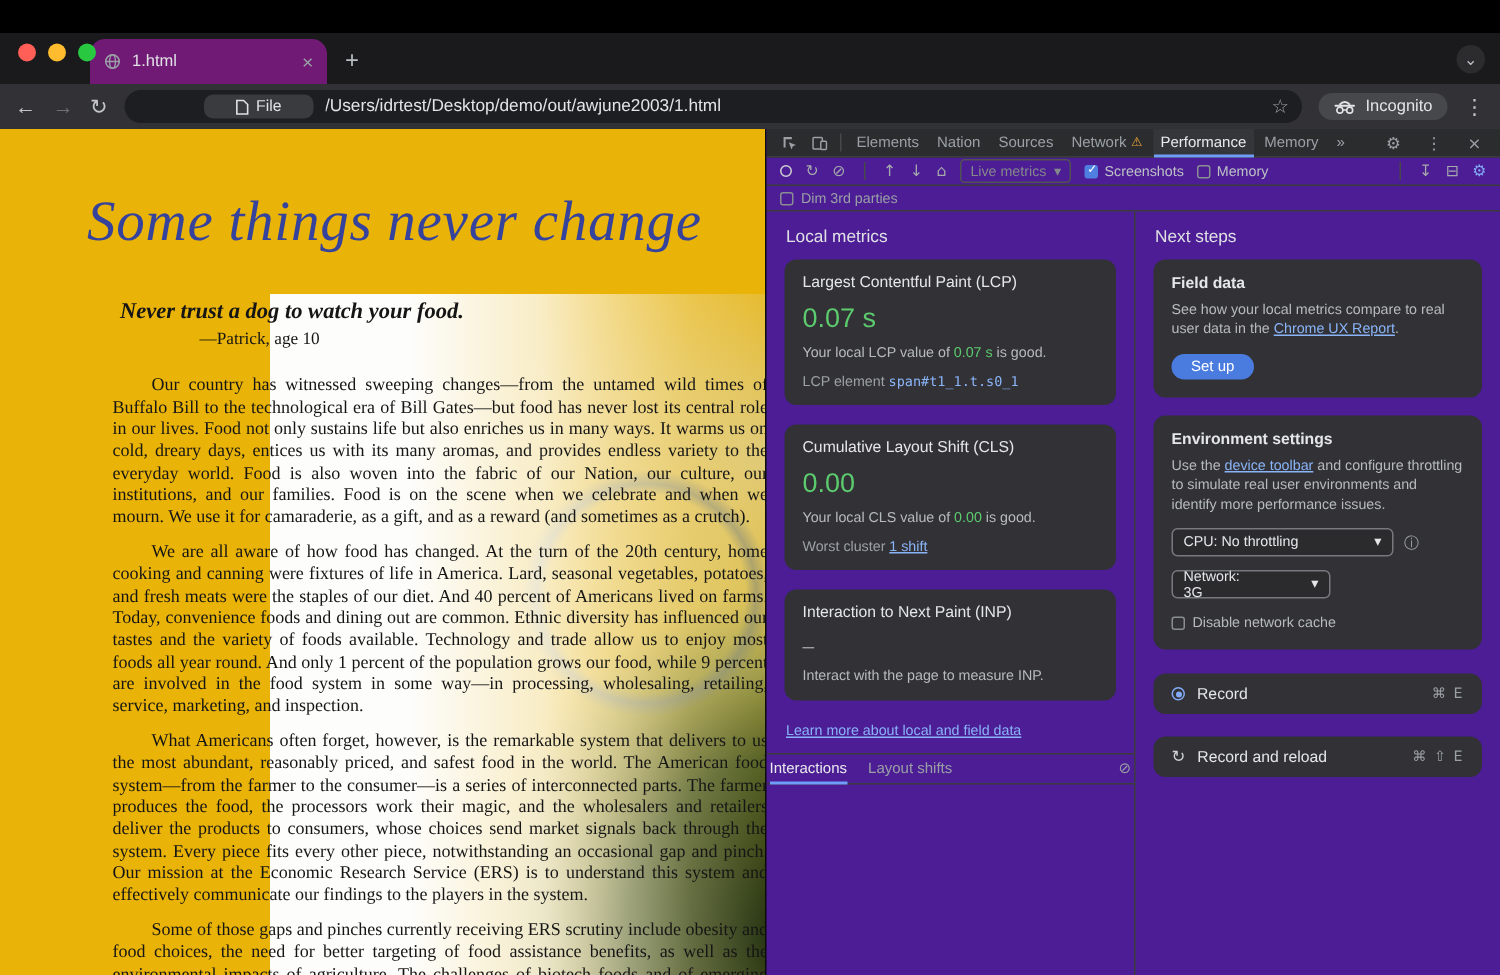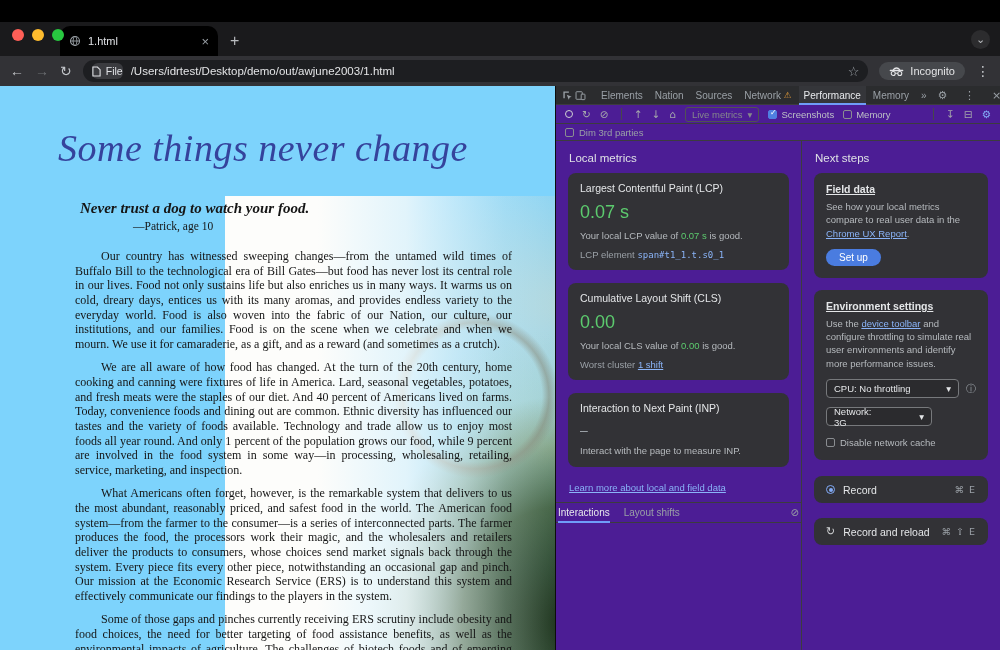--- a/index.html
+++ b/index.html
@@ -7,45 +7,45 @@
   body { background:#000; font-family:"Liberation Sans","DejaVu Sans",sans-serif; }
 
   .browser { width:1000px; height:650px; display:flex; flex-direction:column; }
 
   
   .titlebar { height:22px; background:#000; }
   .tabstrip { height:34px; background:#1a1a1c; display:flex; align-items:flex-end; position:relative; }
   .traffic { position:absolute; left:12px; top:7px; display:flex; gap:8px; }
   .tl { width:12px; height:12px; border-radius:50%; }
   .tl.red{background:#ff5f57}.tl.yellow{background:#febc2e}.tl.green{background:#28c840}
-  .tab { margin-left:60px; width:158px; height:30px; background:#000000; border-radius:10px 10px 0 0;
+  .tab { margin-left:60px; width:158px; height:30px; background:#701a75; border-radius:10px 10px 0 0;
          display:flex; align-items:center; padding:0 9px; gap:7px; }
   .tab-title { font-size:11px; color:#dfe1e5; flex:1; white-space:nowrap; overflow:hidden; }
   .tab-close { color:#9aa0a6; font-size:13px; line-height:1; }
   .newtab { color:#b9bcbf; font-size:16px; margin:0 0 7px 12px; line-height:1; }
   .tabsearch { margin-left:auto; margin-right:10px; margin-bottom:7px; width:19px; height:19px; border-radius:50%;
                background:#2c2c2e; color:#b9bcbf; font-size:11px; display:flex; align-items:center; justify-content:center; }
 
   .toolbar { height:30px; background:#323236; display:flex; align-items:center; padding:0 10px; gap:11px; }
   .nav-icon { color:#c2c5c9; font-size:14px; line-height:1; }
   .nav-icon.dim { color:#6c6f73; }
   .omnibox { flex:1; height:22px; background:#1d1e21; border-radius:11px; display:flex; align-items:center; padding:0 9px; gap:8px; }
-  .file-chip { display:flex; align-items:flex-end; gap:5px; background:#3a3b3f; border-radius:6px; padding:2px 0;
-               font-size:10.5px; color:#dfe1e5; white-space:nowrap; }
+  .file-chip { display:flex; align-items:flex-end; gap:5px; background:#3a3b3f; border-radius:6px; padding:2px 21px;
+               font-size:10.5px; color:#dfe1e5; white-space:nowrap;margin-left:44px; }
   .url { font-size:11.5px; color:#e3e4e6; flex:1; white-space:nowrap; overflow:hidden; }
   .star { color:#9aa0a6; font-size:13px; }
   .incog { display:flex; align-items:center; gap:6px; background:#46484c; border-radius:12px; padding:3px 10px;
            font-size:11px; color:#e3e4e6; white-space:nowrap; }
   .menu-dots { color:#c2c5c9; font-size:14px; }
 
   
   .main { flex:1; display:flex; overflow:hidden; }
 
   
-  .page { width:555px; background:#7dd3fc; position:relative; overflow:hidden; }
+  .page { width:510px; background:#eab308; position:relative; overflow:hidden; }
   .photo { position:absolute; top:110px; right:0; width:330px; bottom:0;
     background:
       radial-gradient(circle 118px at 76% 44%, rgba(0,0,0,0) 56%, rgba(128,132,116,0.55) 62%, rgba(255,255,255,0) 70%),
       radial-gradient(ellipse 250px 290px at 102% 94%, rgba(28,46,20,0.95) 0%, rgba(52,76,34,0.8) 40%, rgba(96,116,62,0.4) 62%, rgba(255,255,255,0) 78%),
       radial-gradient(ellipse 210px 170px at 98% 56%, rgba(198,202,150,0.5) 0%, rgba(255,255,255,0) 70%),
       radial-gradient(ellipse 250px 230px at 102% 24%, rgba(216,219,200,0.6) 0%, rgba(255,255,255,0) 72%); }
   .photo-fade { position:absolute; inset:0;
     background:linear-gradient(90deg,#fdfdfb 0%,#fdfdfb 28%,rgba(253,253,251,0.78) 55%,rgba(253,253,251,0.18) 85%,rgba(253,253,251,0) 100%); }
   .page-content { position:relative; z-index:2; font-family:"Liberation Serif","DejaVu Serif",serif; color:#151515; }
   .art-title { margin:40px 0 0 58px; font-size:38px; font-style:italic; color:#35439c; letter-spacing:0.5px; }
@@ -100,21 +100,21 @@
   .node-link { font-family:"DejaVu Sans Mono",monospace; color:#8ab4f8; font-size:9px; }
   .link { color:#8ab4f8; text-decoration:underline; cursor:pointer; }
   .learn { margin:2px 13px 9px; font-size:9.5px; flex:none; }
   .int-tabs { border-top:1px solid #3c3c3e; border-bottom:1px solid #3c3c3e; height:21px; display:flex;
               align-items:center; padding:0 2px; gap:14px; font-size:10px; flex:none; }
   .int-tab { color:#9aa0a6; height:21px; display:flex; align-items:center; }
   .int-tab.sel { color:#e8eaed; box-shadow:inset 0 -2px 0 #6f9df8; }
   .int-clear { margin-left:auto; font-size:10px; color:#9aa0a6; font-family:"DejaVu Sans",sans-serif; }
 
   .scard { margin:0 12px 12px; background:#323236; border-radius:8px; padding:10px 12px 12px; flex:none; }
-  .scard-t { font-size:10.5px; color:#e4e6e8; font-weight:bold; margin-bottom:5px;text-decoration:underline; }
+  .scard-t { font-size:10.5px; color:#e4e6e8; font-weight:bold; margin-bottom:5px; }
   .scard-body { font-size:9.5px; color:#b6babe; line-height:1.4; }
   .setup-btn { margin-top:9px; display:inline-block; background:#4a7ce0; color:#fff; border:none;
                border-radius:12px; padding:3px 13px; font-size:10px; }
   .selrow { margin-top:9px; display:flex; align-items:center; gap:7px; }
   .sel-box { display:flex; align-items:center; justify-content:space-between; border:1px solid #77797c;
              border-radius:4px; padding:2px 7px; font-size:9.5px; color:#e4e6e8; background:#2b2b2e; height:19px; }
   .sel-box.cpu { width:148px; }
   .sel-box.net { width:106px;gap:34px; }
   .info-i { color:#9aa0a6; font-size:10px; font-family:"DejaVu Sans",sans-serif; }
   .cacherow { margin-top:11px; display:flex; align-items:center; gap:5px; font-size:9.5px; color:#b6babe; }

